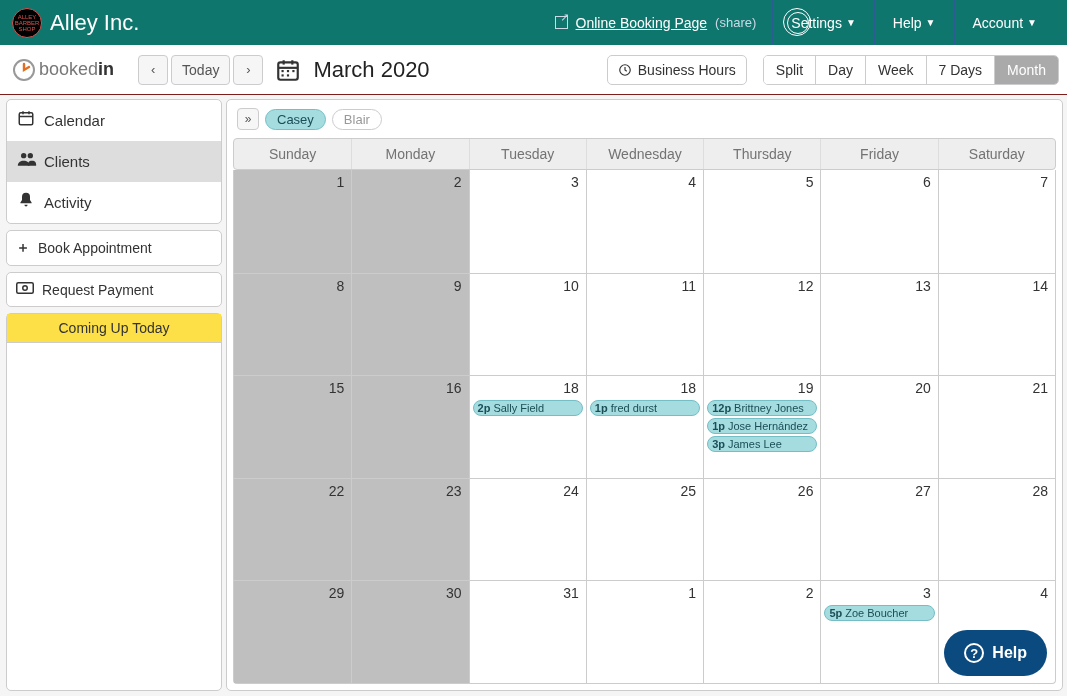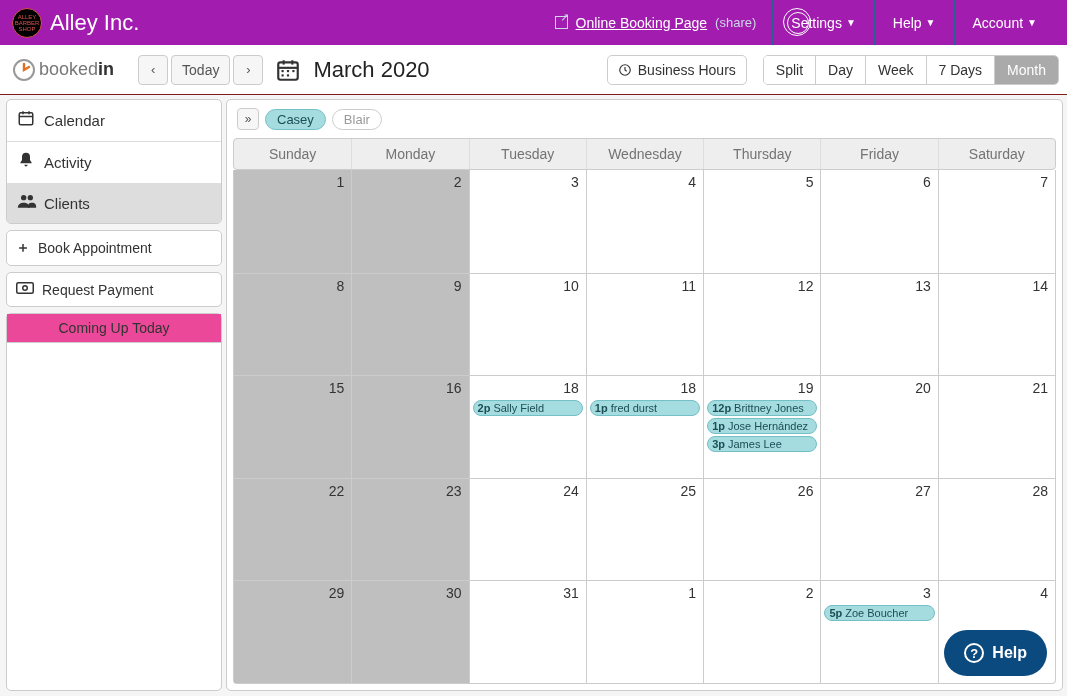--- a/index.html
+++ b/index.html
@@ -1,17 +1,17 @@
 <!DOCTYPE html>
 <html><head>
 <meta charset="utf-8">
 <style>
 *{box-sizing:border-box;margin:0;padding:0;font-family:Arial,Helvetica,sans-serif}
 body{background:#f5f5f5;width:1067px;height:696px;overflow:hidden}
-.topbar{background:#a21caf;height:45px;display:flex;align-items:center;color:#fff;padding:0 12px}
+.topbar{background:#0f766e;height:45px;display:flex;align-items:center;color:#fff;padding:0 12px}
 .logo-circ{width:30px;height:30px;border-radius:50%;background:#000;border:1px solid #d9534f;display:flex;align-items:center;justify-content:center;font-size:6px;color:#d9534f;text-align:center;line-height:1;margin-right:8px;flex-direction:column}
 .brand{font-size:22px;font-weight:400}
 .topbar-right{margin-left:auto;display:flex;align-items:center;height:100%}
 .obp{display:flex;align-items:center;gap:8px;margin-right:16px;font-size:14px}
 .obp a{color:#fff;text-decoration:underline}
 .obp .shr{color:#cdd9e6;font-size:13px}
 .boxout{display:inline-block;width:13px;height:13px;border:1.5px solid #cdd9e6;position:relative}
 .boxout::after{content:"↗";position:absolute;top:-6px;right:-3px;font-size:11px;color:#cdd9e6}
 .menu-item{height:100%;display:flex;align-items:center;padding:0 18px;border-left:1px solid #2a5d91;font-size:14px;cursor:pointer}
 .menu-item.settings{position:relative}
@@ -33,21 +33,21 @@
 .view-seg div.active{background:#aaa;color:#fff}
 .main{display:flex;height:600px;padding:4px 4px 4px 6px;gap:4px}
 .sidebar{width:216px;display:flex;flex-direction:column;gap:6px}
 .navblock{border:1px solid #ccc;border-radius:5px;overflow:hidden;background:#fff}
 .nav-item{display:flex;align-items:center;gap:9px;padding:9px 10px;font-size:15px;color:#333;border-top:1px solid #ddd;cursor:pointer}
 .nav-item:first-child{border-top:none}
 .nav-item.active{background:#ddd}
 .nav-item .ic{width:18px;text-align:center;font-size:17px;color:#333}
 .side-btn{border:1px solid #ccc;border-radius:5px;background:#fff;padding:8px 9px;display:flex;align-items:center;gap:8px;font-size:14px;color:#333;cursor:pointer}
 .today-box{border:1px solid #ccc;border-radius:5px;background:#fff;flex:1;display:flex;flex-direction:column}
-.today-box .hdr{background:#ec4899;text-align:center;padding:6px;font-size:14px;color:#333;border-bottom:1px solid #ccc}
+.today-box .hdr{background:#fde047;text-align:center;padding:6px;font-size:14px;color:#333;border-bottom:1px solid #ccc}
 .calwrap{flex:1;border:1px solid #ccc;border-radius:5px;background:#fff;overflow:hidden;display:flex;flex-direction:column}
 .calfilter{display:flex;align-items:center;gap:6px;padding:8px 10px}
 .expand{width:22px;height:22px;border:1px solid #ccc;border-radius:4px;background:#f6f6f6;display:flex;align-items:center;justify-content:center;font-size:12px;color:#555;cursor:pointer}
 .chip{border-radius:11px;padding:2px 11px;font-size:13px;border:1px solid;cursor:pointer}
 .chip.on{background:#a4dce0;border-color:#73bfc5;color:#1b4e56}
 .chip.off{background:#fff;border-color:#ccc;color:#999}
 .grid{flex:1;display:flex;flex-direction:column;padding:0 6px 6px}
 .dhdr{display:grid;grid-template-columns:repeat(7,1fr);border:1px solid #ccc;border-radius:4px;background:#eee}
 .dhdr div{text-align:center;padding:7px 0;font-size:14px;color:#737373;border-left:1px solid #ddd}
 .dhdr div:first-child{border-left:none}
@@ -140,35 +140,35 @@
     <div class="navblock" id="navblock">
         <div class="nav-item">
           <span class="ic"><svg width="18" height="18" viewBox="0 0 24 24">
               <rect x="3" y="5" width="18" height="16" rx="2" fill="none" stroke="#333" stroke-width="2"></rect>
               <line x1="3" y1="10" x2="21" y2="10" stroke="#333" stroke-width="2"></line>
               <line x1="8" y1="3" x2="8" y2="7" stroke="#333" stroke-width="2"></line>
               <line x1="16" y1="3" x2="16" y2="7" stroke="#333" stroke-width="2"></line>
             </svg></span>
           <span>Calendar</span>
         </div>
-        <div class="nav-item">
-          <span class="ic"><svg width="16" height="18" viewBox="0 0 20 22">
-              <path d="M10 2a5 5 0 0 0-5 5v4l-2 3v1h14v-1l-2-3V7a5 5 0 0 0-5-5z" fill="#333"></path>
-              <path d="M8 17a2 2 0 0 0 4 0" fill="#333"></path>
-            </svg></span>
-          <span>Activity</span>
-        </div>
         <div class="nav-item active">
           <span class="ic"><svg width="20" height="16" viewBox="0 0 24 18">
               <circle cx="8" cy="5" r="3.2" fill="#333"></circle>
               <circle cx="16" cy="5" r="3.2" fill="#333"></circle>
               <path d="M1 17c0-4 3-6 7-6s7 2 7 6" fill="#333"></path>
               <path d="M13 17c0-4 1-6 5-6s5 2 5 6" fill="#333"></path>
             </svg></span>
           <span>Clients</span>
+        </div>
+        <div class="nav-item">
+          <span class="ic"><svg width="16" height="18" viewBox="0 0 20 22">
+              <path d="M10 2a5 5 0 0 0-5 5v4l-2 3v1h14v-1l-2-3V7a5 5 0 0 0-5-5z" fill="#333"></path>
+              <path d="M8 17a2 2 0 0 0 4 0" fill="#333"></path>
+            </svg></span>
+          <span>Activity</span>
         </div>
       </div>
     <div class="side-btn">
       <span class="ic" style="font-weight:bold">＋</span>
       <span>Book Appointment</span>
     </div>
     <div class="side-btn">
       <span class="ic">
         <svg width="18" height="14" viewBox="0 0 24 16">
             <rect x="1" y="1" width="22" height="14" rx="2" fill="none" stroke="#333" stroke-width="2"></rect>

